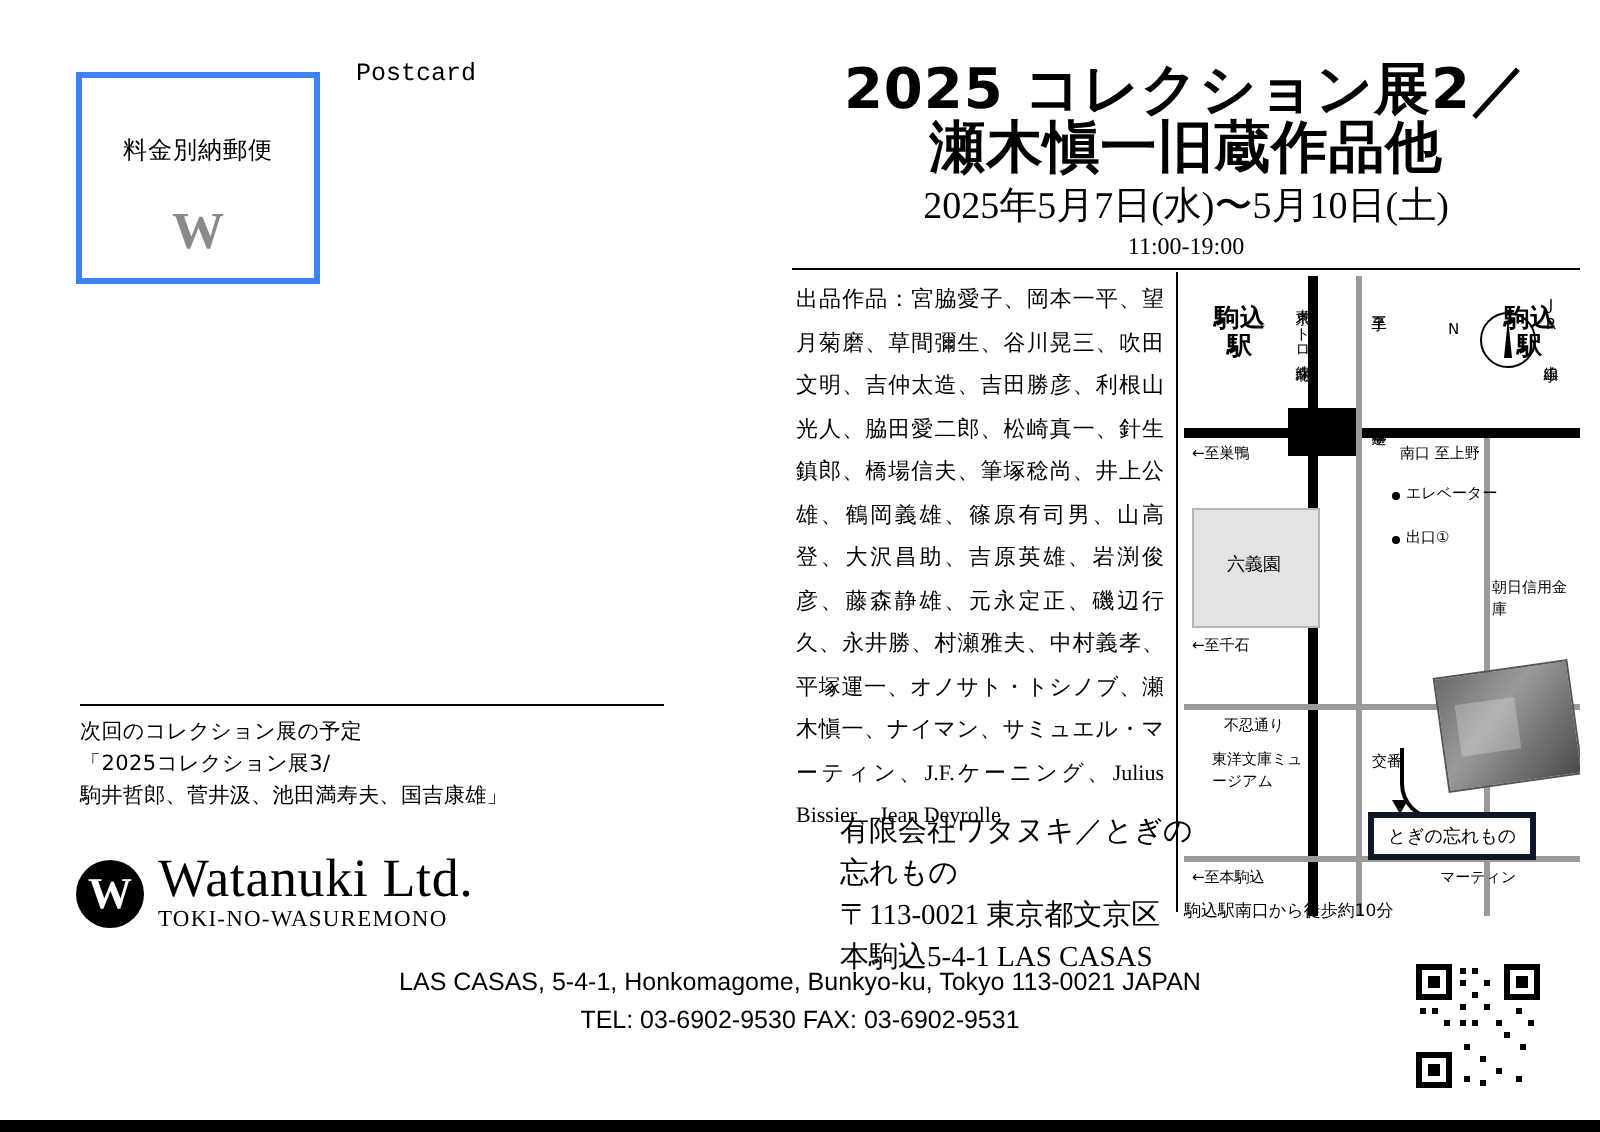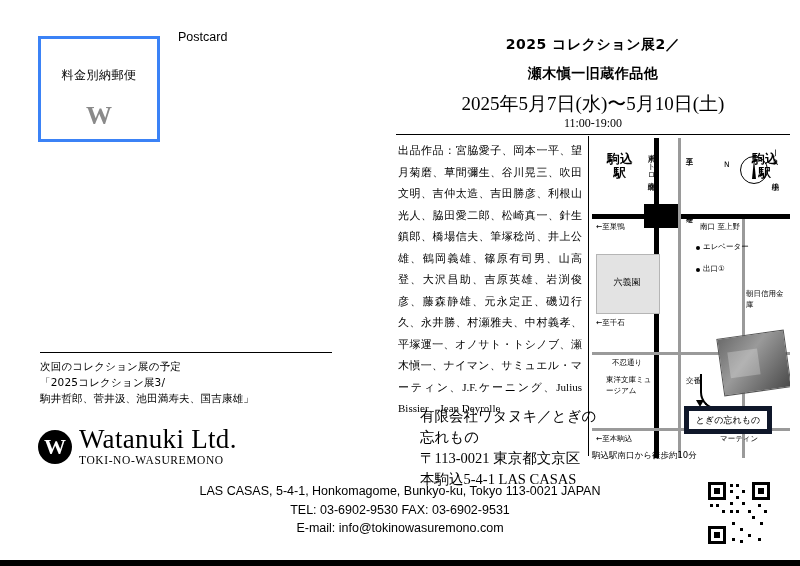--- a/index.html
+++ b/index.html
@@ -44,21 +44,21 @@
     width: 100%;
     text-align: center;
     color: #8a8a8a;
     font-family: "Liberation Serif", serif;
     font-size: 26px;
     font-weight: bold;
   }
   .postcard-label {
     position: absolute;
     left: 178px; top: 30px;
-    font-family: Liberation Sans, sans-serif;
+    font-family: Liberation Mono, monospace;
     font-size: 12.5px;
   }
 
   
   .next-block {
     position: absolute;
     left: 40px; top: 352px;
     width: 300px;
   }
   .next-rule {
@@ -109,21 +109,21 @@
   }
 
   
   .r-title {
     position: absolute;
     left: 398px; top: 30px;
     width: 390px;
     text-align: center;
     font-family: "DejaVu Sans", sans-serif;
     font-weight: bold;
-    font-size: 14px;
+    font-size: 28px;
     line-height: 29px;
     letter-spacing: 0.5px;
   }
   .r-dates {
     position: absolute;
     left: 398px; top: 92px;
     width: 390px;
     text-align: center;
     font-family: "Liberation Serif", serif;
     font-size: 19px;
@@ -238,21 +238,21 @@
     position: absolute;
     left: 11px; top: 2px;
     border-left: 2px solid transparent;
     border-right: 2px solid transparent;
     border-bottom: 20px solid #000;
   }
   .shop-box {
     position: absolute;
     left: 92px; top: 268px;
     width: 78px; height: 18px;
-    border: 5px solid #0f172a;
+    border: 3px solid #0f172a;
     background: #fff;
     font-family: "DejaVu Sans", sans-serif;
     font-size: 9px;
     display: flex;
     align-items: center;
     justify-content: center;
   }
   .photo {
     position: absolute;
     left: 128px; top: 196px;
@@ -412,21 +412,20 @@
     <div class="arrow-curve"></div>
     <div class="arrow-head"></div>
     <div class="shop-box">とぎの忘れもの</div>
   </div>
 
   <div class="walk-note">駒込駅南口から徒歩約10分</div>
 
   <div class="footer">
     <div>LAS CASAS, 5-4-1, Honkomagome, Bunkyo-ku, Tokyo 113-0021 JAPAN</div>
     <div>TEL: 03-6902-9530  FAX: 03-6902-9531</div>
-    <div>E-mail: info@tokinowasuremono.com</div>
   </div>
 
   <div class="qr">
     <i style="left:0;top:0;width:18px;height:18px;"></i>
     <i style="left:3px;top:3px;width:12px;height:12px;background:#fff;"></i>
     <i style="left:6px;top:6px;width:6px;height:6px;"></i>
     <i style="left:44px;top:0;width:18px;height:18px;"></i>
     <i style="left:47px;top:3px;width:12px;height:12px;background:#fff;"></i>
     <i style="left:50px;top:6px;width:6px;height:6px;"></i>
     <i style="left:0;top:44px;width:18px;height:18px;"></i>

